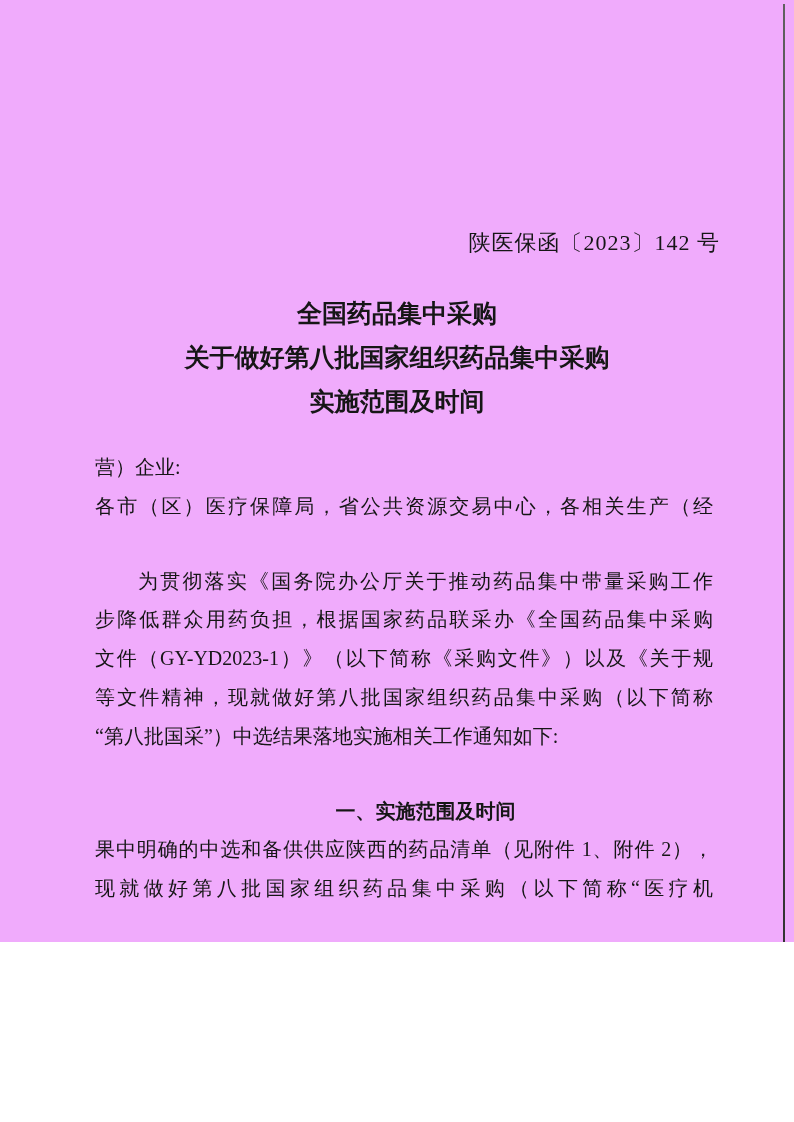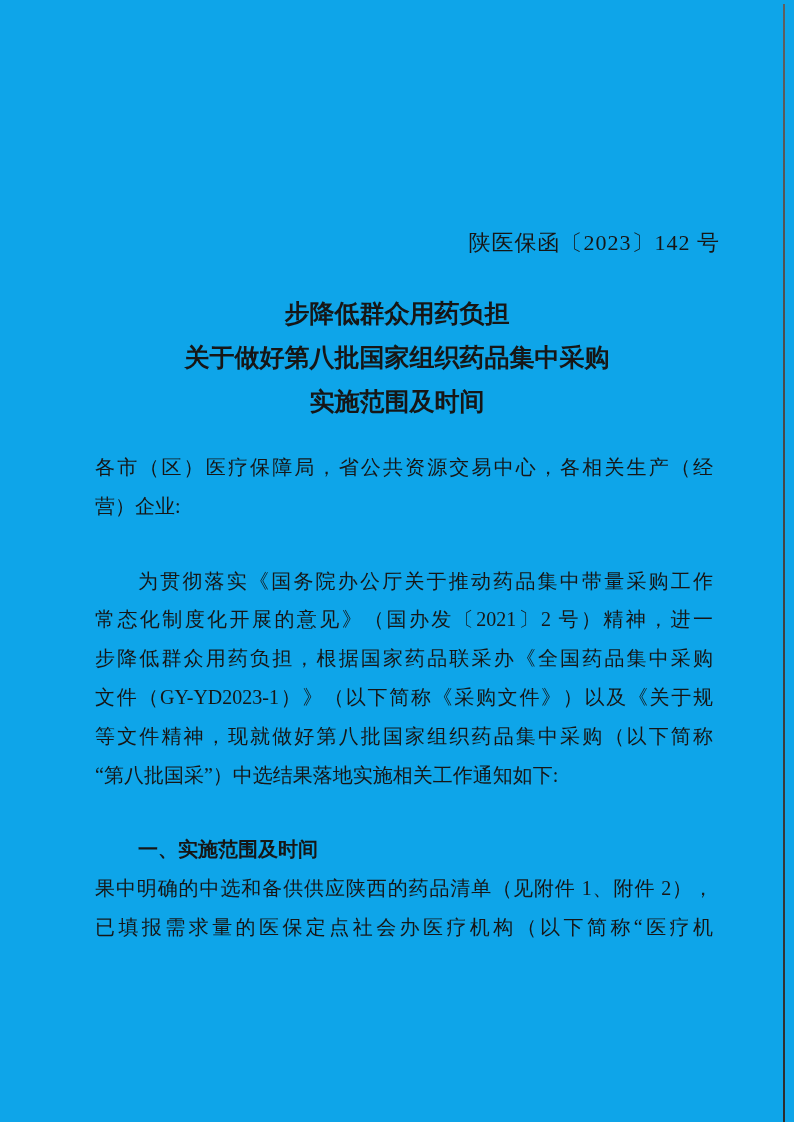--- a/index.html
+++ b/index.html
@@ -3,22 +3,22 @@
 <meta charset="utf-8">
 <style>
   html, body {
     margin: 0;
     padding: 0;
     background: #ffffff;
   }
   .page {
     position: relative;
     width: 794px;
-    height: 1122px;
-    background: #0ea5e9;
+    height: 942px;
+    background: #f0abfc;
     overflow: hidden;
     font-family: "Liberation Serif", "DejaVu Serif", serif;
     color: #161616;
   }
   .doc-number {
     position: absolute;
     top: 228px;
     left: 0;
     right: 74px;
     text-align: right;
@@ -48,52 +48,51 @@
   }
   .ln {
     white-space: nowrap;
     text-align: left;
   }
   .ln.fill {
     text-align: justify;
     text-align-last: justify;
   }
   .ln.ind { padding-left: 43px; margin-top: 36px; }
-  .ln b, .ln.bold { font-weight: bold; }
+  .ln b, .ln.bold { font-weight: bold; text-align: center; }
   .scan-edge {
     position: absolute;
     top: 4px;
     left: 783px;
     width: 2px;
     height: 1118px;
     background: linear-gradient(#606060, #4a4a4a 35%, #3a3a3a 70%, #2c2c2c);
   }
 </style>
 </head>
 <body>
 
 <div class="page">
 
   <div class="doc-number">陕医保函〔2023〕142 号</div>
 
   <h1 class="title">
-    <div class="title-line">步降低群众用药负担</div>
+    <div class="title-line">全国药品集中采购</div>
     <div class="title-line">关于做好第八批国家组织药品集中采购</div>
     <div class="title-line">实施范围及时间</div>
   </h1>
 
   <div class="body-block">
+    <div class="ln">营）企业:</div>
     <div class="ln fill">各市（区）医疗保障局，省公共资源交易中心，各相关生产（经</div>
-    <div class="ln">营）企业:</div>
     <div class="ln ind fill">为贯彻落实《国务院办公厅关于推动药品集中带量采购工作</div>
-    <div class="ln fill">常态化制度化开展的意见》（国办发〔2021〕2 号）精神，进一</div>
     <div class="ln fill">步降低群众用药负担，根据国家药品联采办《全国药品集中采购</div>
     <div class="ln fill">文件（GY-YD2023-1）》（以下简称《采购文件》）以及《关于规</div>
     <div class="ln fill">等文件精神，现就做好第八批国家组织药品集中采购（以下简称</div>
     <div class="ln">“第八批国采”）中选结果落地实施相关工作通知如下:</div>
     <div class="ln ind bold">一、实施范围及时间</div>
     <div class="ln fill">果中明确的中选和备供供应陕西的药品清单（见附件 1、附件 2），</div>
-    <div class="ln fill">已填报需求量的医保定点社会办医疗机构（以下简称“医疗机</div>
+    <div class="ln fill">现就做好第八批国家组织药品集中采购（以下简称“医疗机</div>
   </div>
 
   <div class="scan-edge"></div>
 
 </div>
 
 </body></html>

